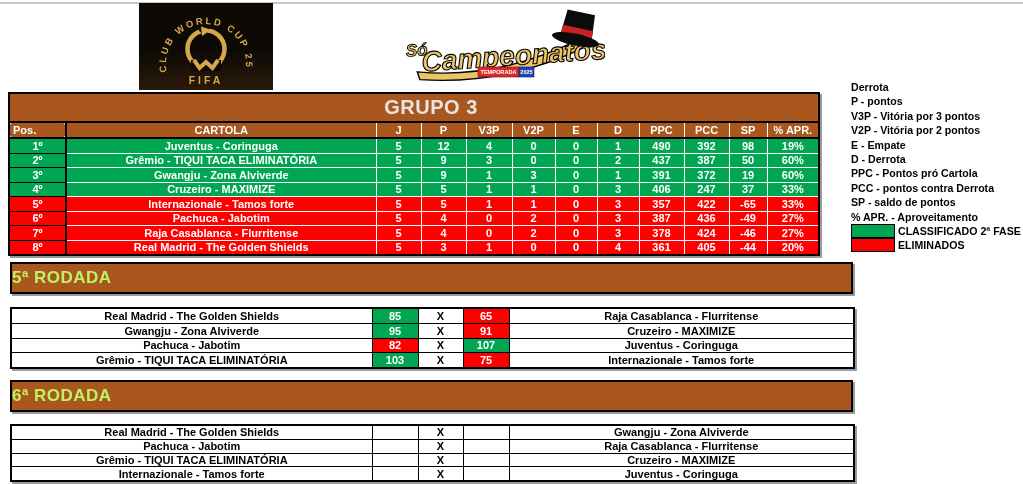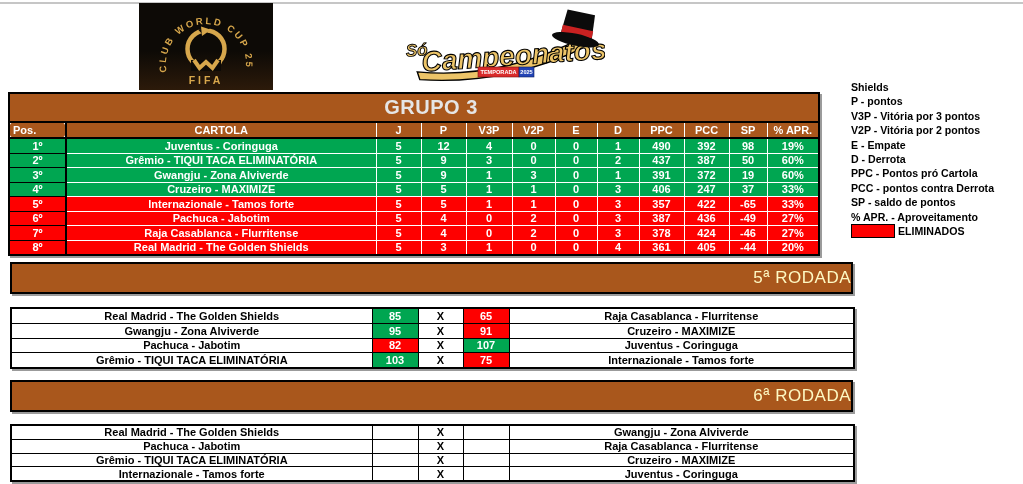--- a/index.html
+++ b/index.html
@@ -45,22 +45,22 @@
   .legend .line{font-size:10.6px;font-weight:bold;line-height:14.4px;white-space:nowrap;}
   .legend .swatchrow{display:flex;align-items:center;height:14px;white-space:nowrap;}
   .legend .swatch{width:42px;height:12px;border:1px solid #000;flex:0 0 auto;margin-right:3px;}
   .legend .swatch.green{background:var(--green);}
   .legend .swatch.red{background:var(--red);}
   .legend .swatchrow span{font-size:10.6px;font-weight:bold;}
 
   
   .bar{
     position:absolute;left:10px;width:839px;height:28px;background:var(--brown);
-    border:2px solid #000;box-shadow:2px 2px 0 #9b9b9b;color:#fef9c3;
-    font-weight:normal;font-size:17px;text-align:right;line-height:28px;letter-spacing:.5px;
+    border:2px solid #000;box-shadow:2px 2px 0 #9b9b9b;color:#bef264;
+    font-weight:bold;font-size:17px;text-align:left;line-height:28px;letter-spacing:.5px;
   }
   #bar5{top:262px;} #bar6{top:380px;}
 
   
   table.matches{
     position:absolute;left:10px;width:843px;border-collapse:collapse;table-layout:fixed;
     border:2px solid #000;box-shadow:2px 2px 0 #9b9b9b;background:#fff;
   }
   #round5-table{top:307px;} #round6-table{top:424px;}
   table.matches td{
@@ -266,33 +266,37 @@
         <td class="">4</td>
         <td class="">361</td>
         <td class="">405</td>
         <td class="">-44</td>
         <td class="">20%</td>
       </tr>
     </tbody>
 </table>
 
 <div class="legend">
-  <div class="line">Shields</div>
+  <div class="line">Derrota</div>
   <div id="legend-items">
       <div class="line">P - pontos</div>
       <div class="line">V3P - Vitória por 3 pontos</div>
       <div class="line">V2P - Vitória por 2 pontos</div>
       <div class="line">E - Empate</div>
       <div class="line">D - Derrota</div>
       <div class="line">PPC - Pontos pró Cartola</div>
       <div class="line">PCC - pontos contra Derrota</div>
       <div class="line">SP - saldo de pontos</div>
       <div class="line">% APR. - Aproveitamento</div>
     </div>
   <div class="swatchrow">
+    <div class="swatch green"></div>
+    <span>CLASSIFICADO 2ª FASE</span>
+  </div>
+  <div class="swatchrow">
     <div class="swatch red"></div>
     <span>ELIMINADOS</span>
   </div>
 </div>
 
 <div class="bar" id="bar5">5ª RODADA</div>
 <table class="matches" id="round5-table">
   <colgroup>
     <col style="width:361px">
       <col style="width:46px">

